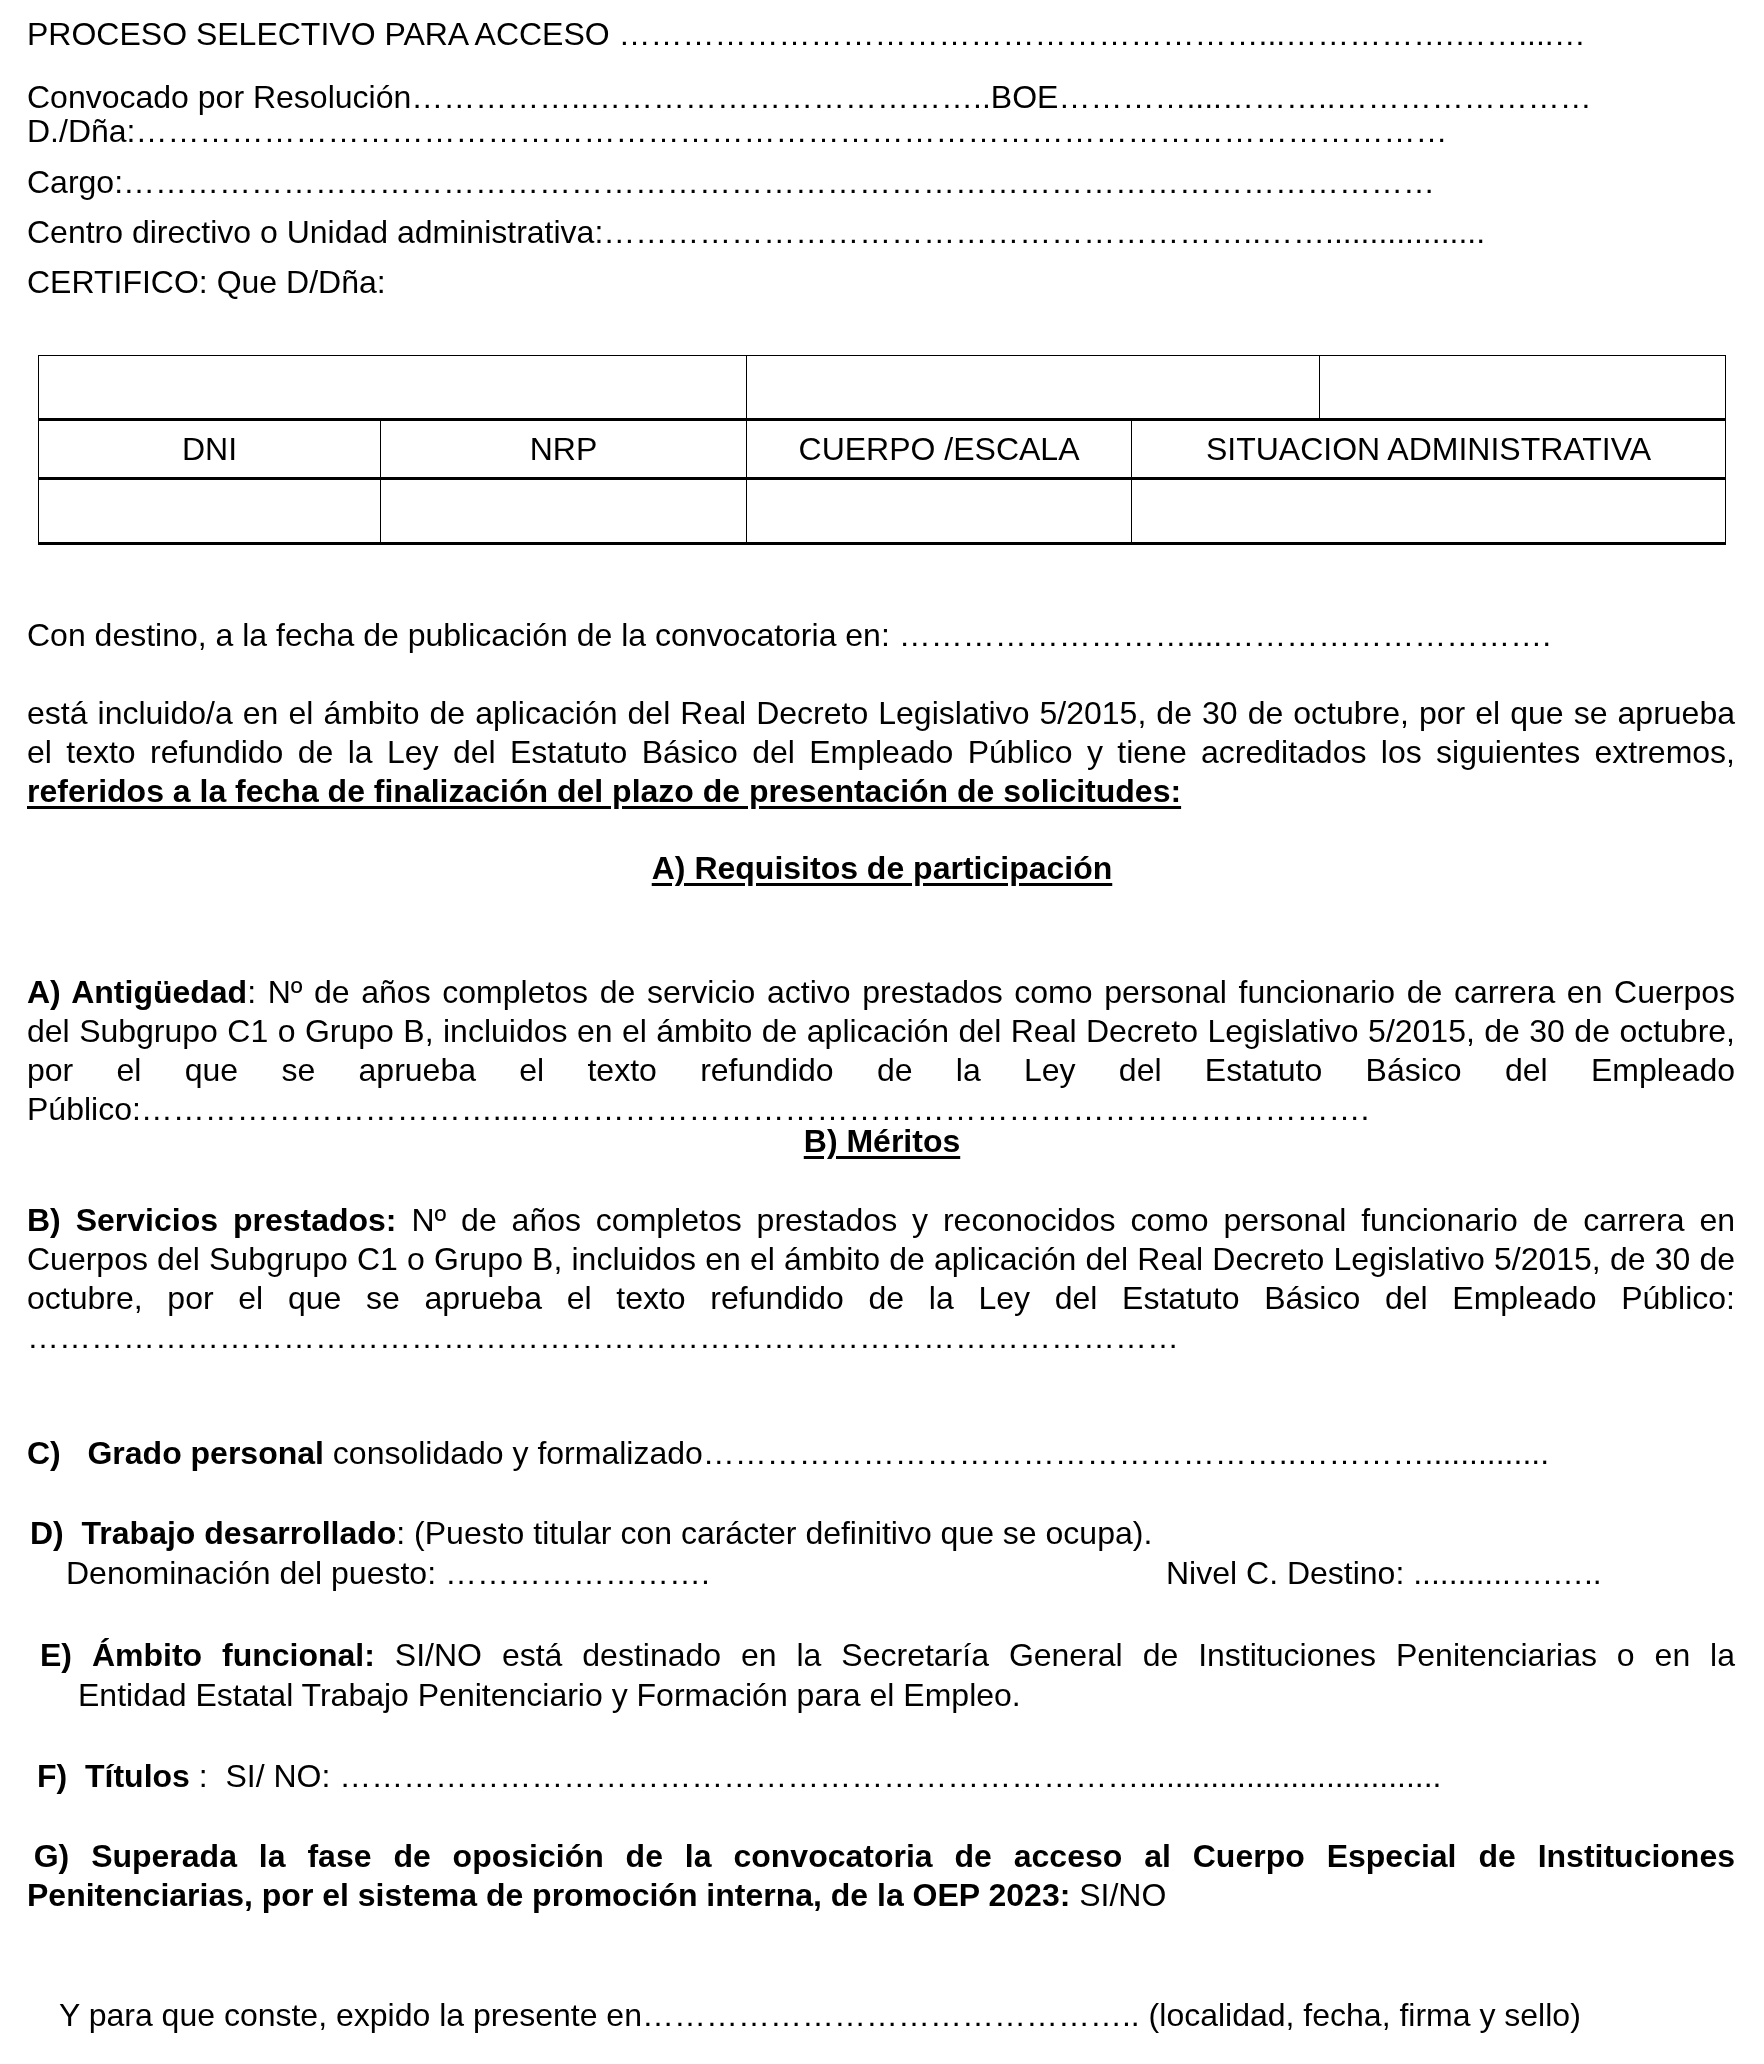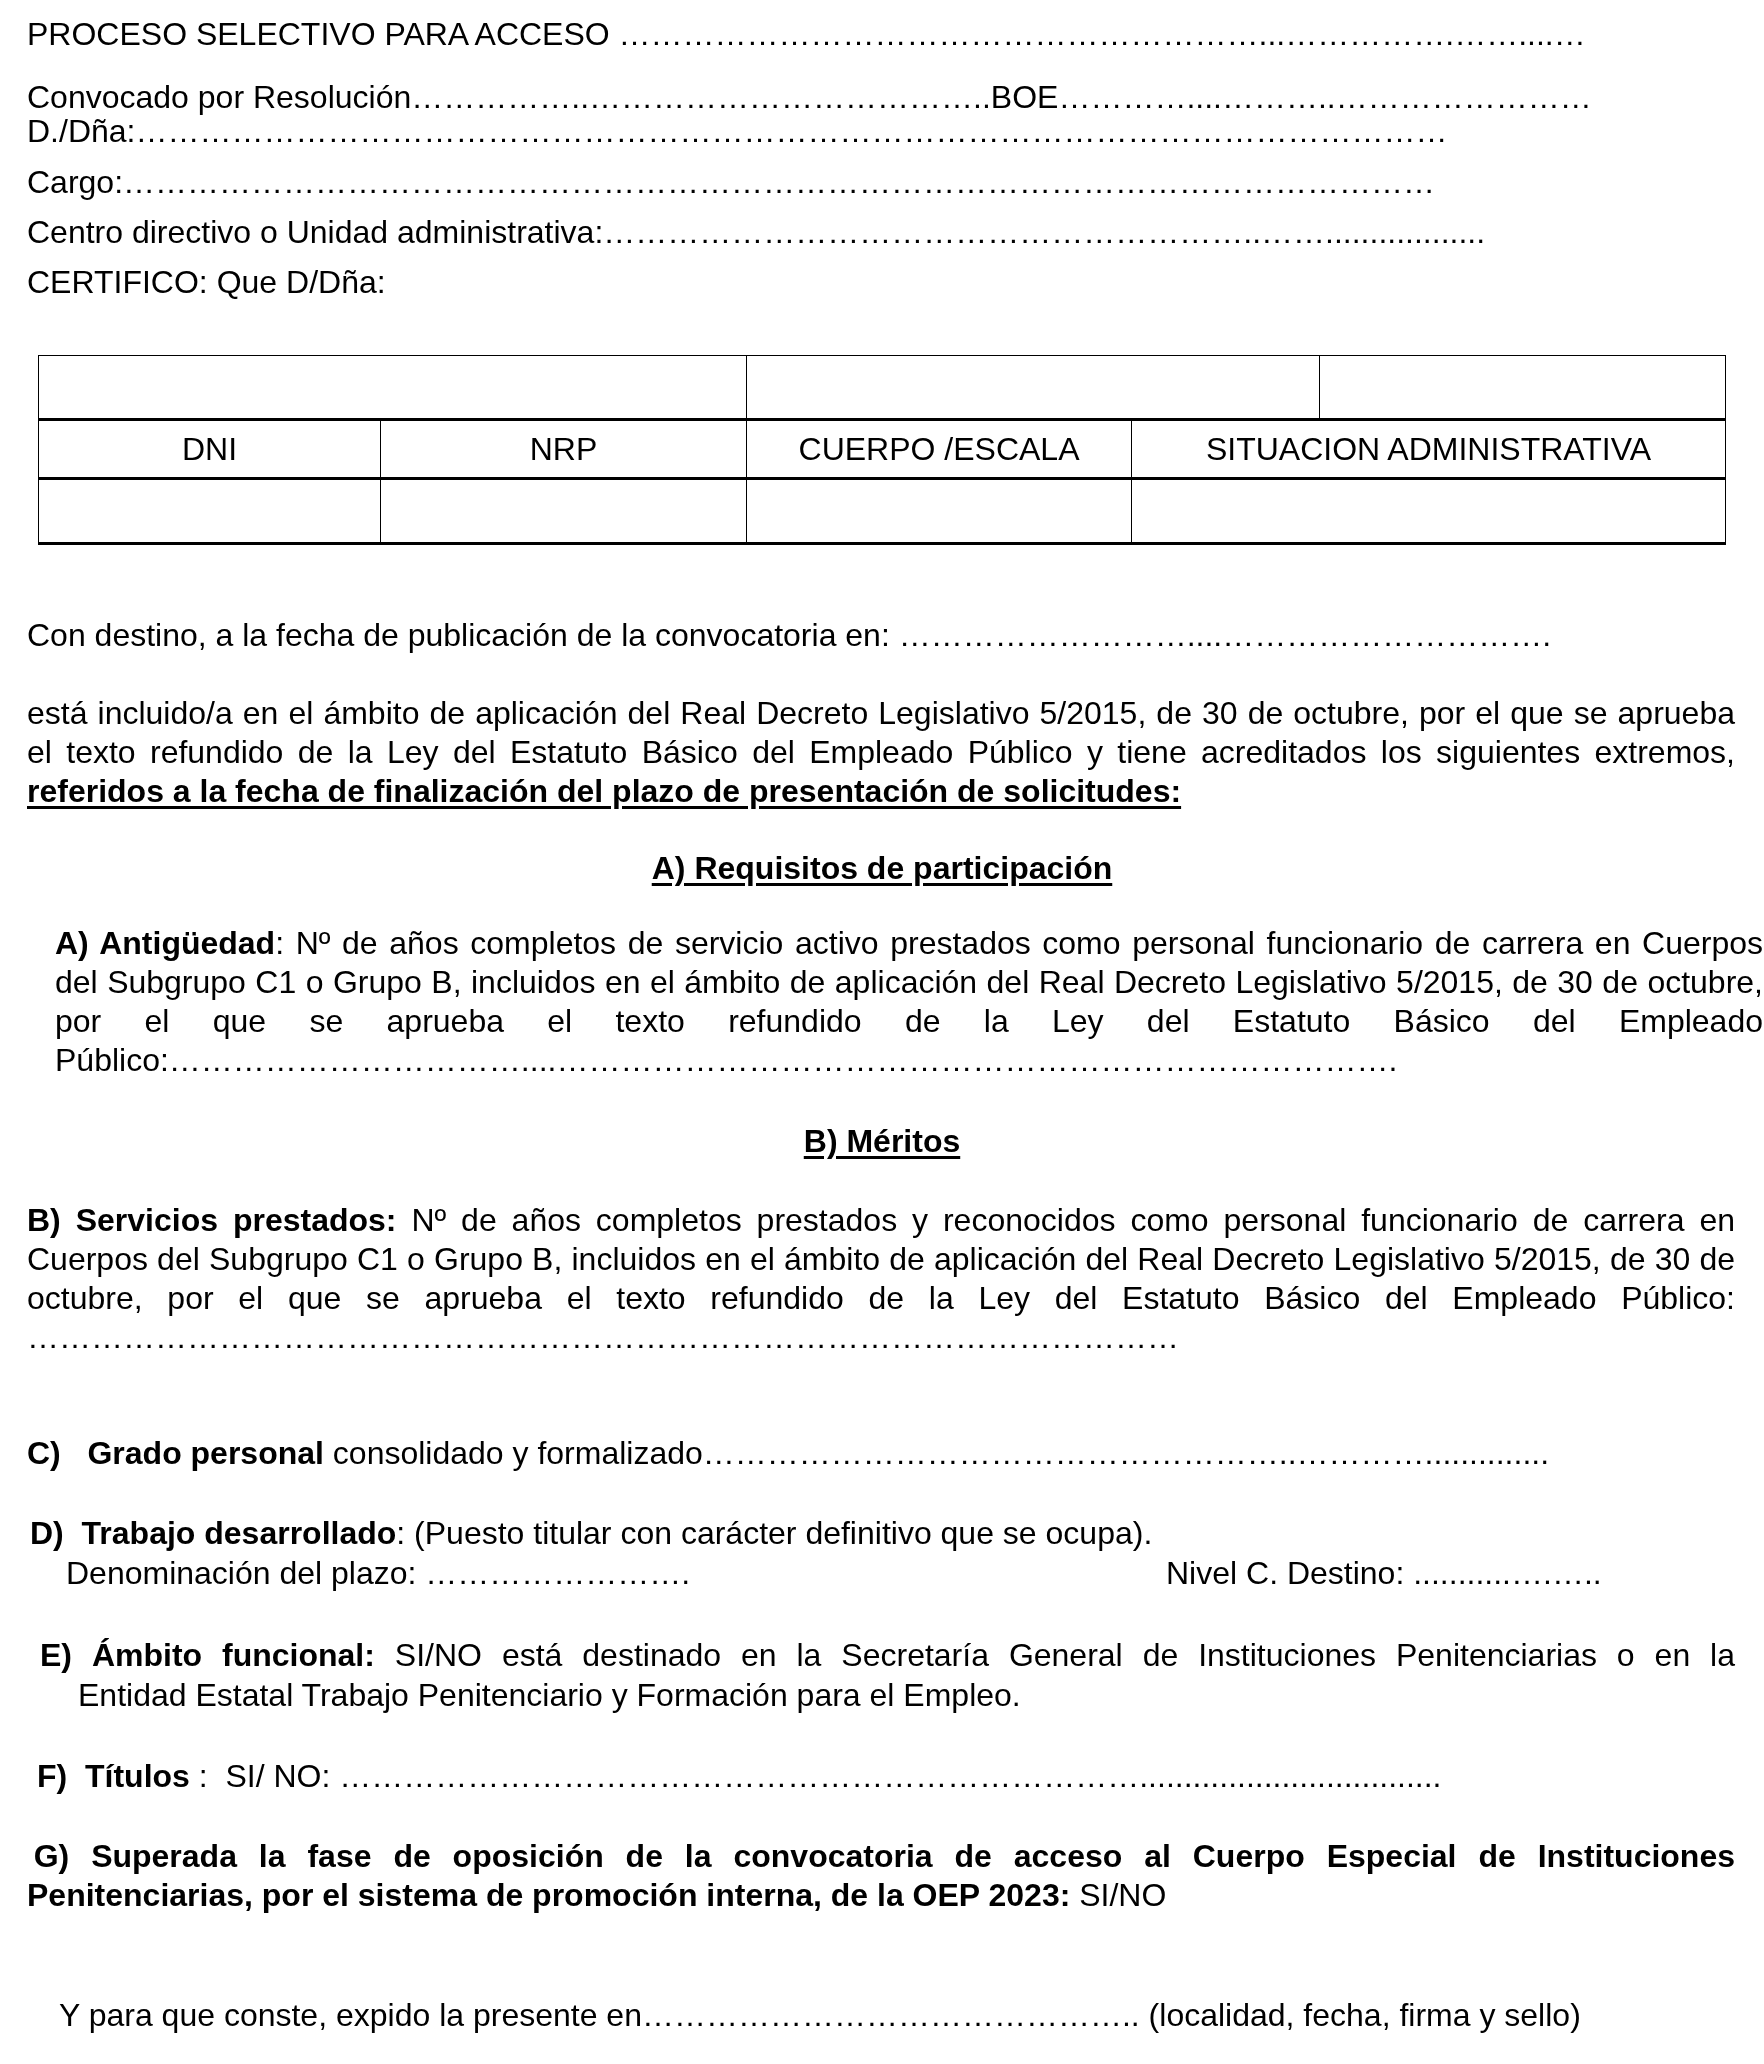--- a/index.html
+++ b/index.html
@@ -71,38 +71,38 @@
   </table>
 
 <div class="line" style="top:616px;">
   <span>Con destino, a la fecha de publicación de la convocatoria en:</span><span> ………………………....………………………….</span>
 </div>
 <div class="para last-left" style="top:694px;">
   <span>está incluido/a en el ámbito de aplicación del Real Decreto Legislativo 5/2015, de 30 de octubre, por el que se aprueba el texto refundido de la Ley del Estatuto Básico del Empleado Público y tiene acreditados los siguientes extremos, </span><span class="b u">referidos a la fecha de finalización del plazo de presentación de solicitudes:</span>
 </div>
 
 <div class="center b u" style="top:849px;">A) Requisitos de participación</div>
-<div class="para last-left" style="top:924px;margin-left:28px;">
+<div class="para last-left" style="top:973px;">
   <span class="b">A) Antigüedad</span><span>: Nº de años completos de servicio activo prestados como personal funcionario de carrera en Cuerpos del Subgrupo  C1 o Grupo B, incluidos en el ámbito de aplicación del Real Decreto Legislativo 5/2015, de 30 de octubre, por el que se aprueba el texto refundido de la Ley del Estatuto Básico del Empleado Público:</span><span>……………………………....…………………………………………………………………….</span>
 </div>
 
 <div class="center b u" style="top:1122px;">B) Méritos</div>
 <div class="para last-left" style="top:1201px;">
   <span class="b">B) Servicios prestados:</span><span> Nº de años completos prestados y reconocidos como  personal funcionario de carrera en Cuerpos del Subgrupo C1 o Grupo B, incluidos en el ámbito de aplicación del Real Decreto Legislativo 5/2015, de 30 de octubre, por el que se aprueba el texto refundido de la Ley del Estatuto Básico del Empleado Público: </span><span>………………………………………………………………………………………………</span>
 </div>
 
 <div class="line" style="top:1434px;">
   <span class="b" style="white-space:pre;">C)   Grado personal</span><span> consolidado y formalizado</span><span>………………………………………………..…………..............</span>
 </div>
 
 <div class="line" style="top:1514px; left:30px;">
   <span class="b" style="white-space:pre;">D)  Trabajo desarrollado</span><span>: (Puesto titular con carácter definitivo que se ocupa).</span>
 </div>
 <div class="line" style="top:1554px; left:66px;">
-  <span>Denominación del plazo: </span><span>…………………….</span>
+  <span>Denominación del puesto: </span><span>…………………….</span>
 </div>
 <div class="line" style="top:1554px; left:1166px;">
   <span>Nivel C. Destino: </span><span>...........….…..</span>
 </div>
 
 <div class="line" style="top:1636px; left:40px; width:1695px; text-align:justify; text-align-last:justify;">
   <span class="b">E) Ámbito funcional:</span><span> SI/NO está destinado en la Secretaría General de Instituciones Penitenciarias o en la</span>
 </div>
 <div class="line" style="top:1676px; left:78px;">
   <span>Entidad Estatal Trabajo  Penitenciario y Formación para el Empleo.</span>

